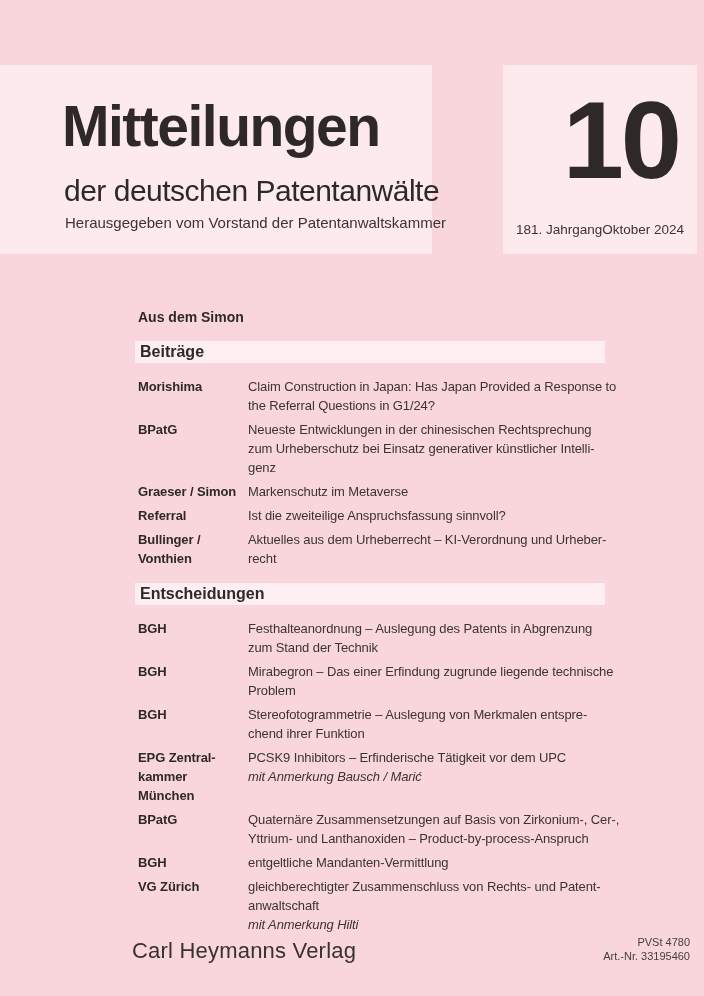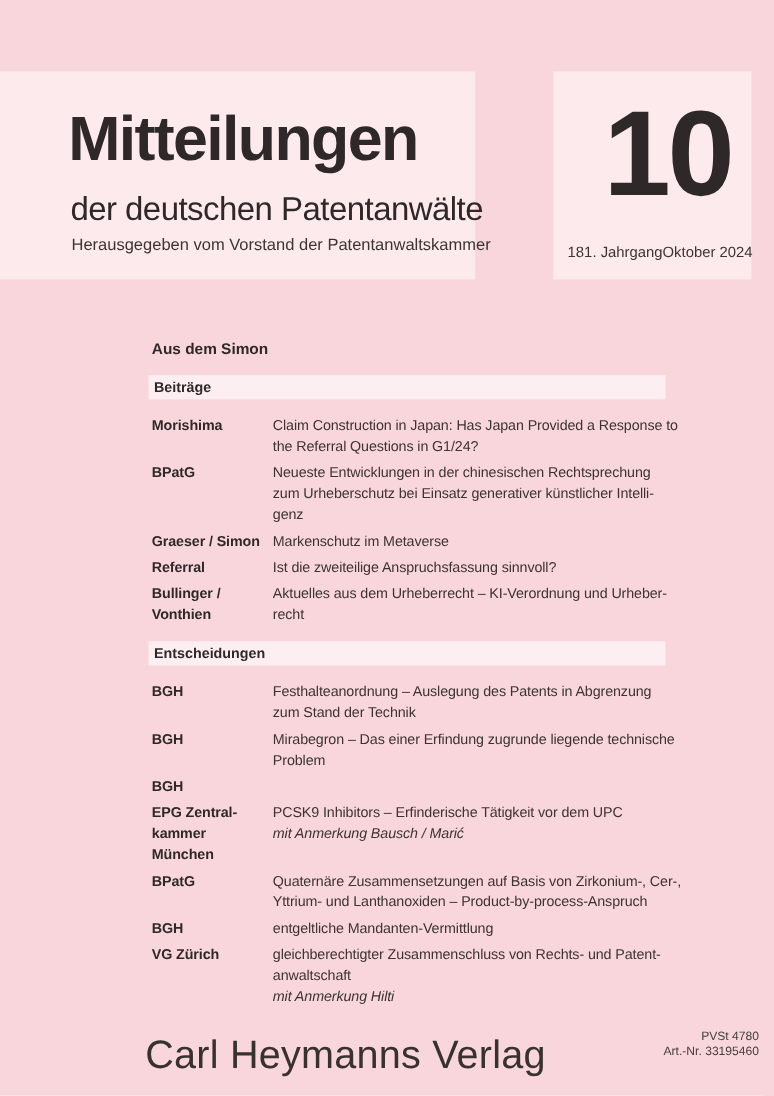--- a/index.html
+++ b/index.html
@@ -9,21 +9,21 @@
     position:relative;
     width:704px; height:996px;
     background:#f9d6dc;
     overflow:hidden;
     color:#3b3431;
   }
 
   
   .panel { position:absolute; top:65px; height:189px; background:#fdeaed; }
   .panel-left  { left:0;    width:432px; }
-  .panel-right { left:503px; width:180px; }
+  .panel-right { left:503px; width:194px; }
 
   .journal-title {
     position:absolute; left:62px; top:33px;
     font-size:57px; font-weight:700; letter-spacing:-1.5px;
     line-height:1; color:#2e2928; white-space:nowrap;
   }
   .journal-subtitle {
     position:absolute; left:64px; top:111px;
     font-size:30px; font-weight:400; letter-spacing:-0.5px;
     line-height:1; color:#2e2928; white-space:nowrap;
@@ -46,36 +46,36 @@
 
   
   .toc { position:absolute; left:135px; top:309px; width:470px; }
   .toc-heading {
     margin:0 0 0 3px; font-size:14px; font-weight:700;
     line-height:17px; color:#2e2928;
   }
   .section-bar {
     margin-top:15px; height:22px; line-height:22px;
     background:#fdeef1; padding-left:5px;
-    font-size:13px; font-weight:700; color:#2e2928;
+    font-size:16px; font-weight:700; color:#2e2928;
   }
   .entries { margin:14px 0 0 3px; }
   .entry {
     display:grid; grid-template-columns:110px 1fr;
     margin-bottom:5px;
     font-size:13px; line-height:19px; letter-spacing:-0.1px;
   }
   .entry-label { font-weight:700; color:#2e2928; padding-right:4px; }
   .entry-text  { color:#3b3431; white-space:nowrap; }
   .entry-text .note { font-style:italic; }
 
   
   .footer-publisher {
     position:absolute; left:132px; top:938px;
-    font-size:36px; font-weight:400; letter-spacing:0.2px;
+    font-size:22px; font-weight:400; letter-spacing:0.2px;
     color:#37322f; white-space:nowrap;
   }
   .footer-meta {
     position:absolute; right:14px; top:935px;
     text-align:right; font-size:11px; line-height:14px; color:#45403d;
   }
 </style>
 </head>
 <body>
 
@@ -172,20 +172,24 @@
         <div class="entry-text">
           <div>Mirabegron – Das einer Erfindung zugrunde liegende technische</div>
           <div>Problem</div>
         </div>
       </div>
 
       <div class="entry">
         <div class="entry-label">
           <div>BGH</div>
         </div>
+        <div class="entry-text">
+          <div>Stereofotogrammetrie – Auslegung von Merkmalen entspre-</div>
+          <div>chend ihrer Funktion</div>
+        </div>
       </div>
 
       <div class="entry">
         <div class="entry-label">
           <div>EPG Zentral-</div>
           <div>kammer München</div>
         </div>
         <div class="entry-text">
           <div>PCSK9 Inhibitors – Erfinderische Tätigkeit vor dem UPC</div>
           <div class="note">mit Anmerkung Bausch / Marić</div>

